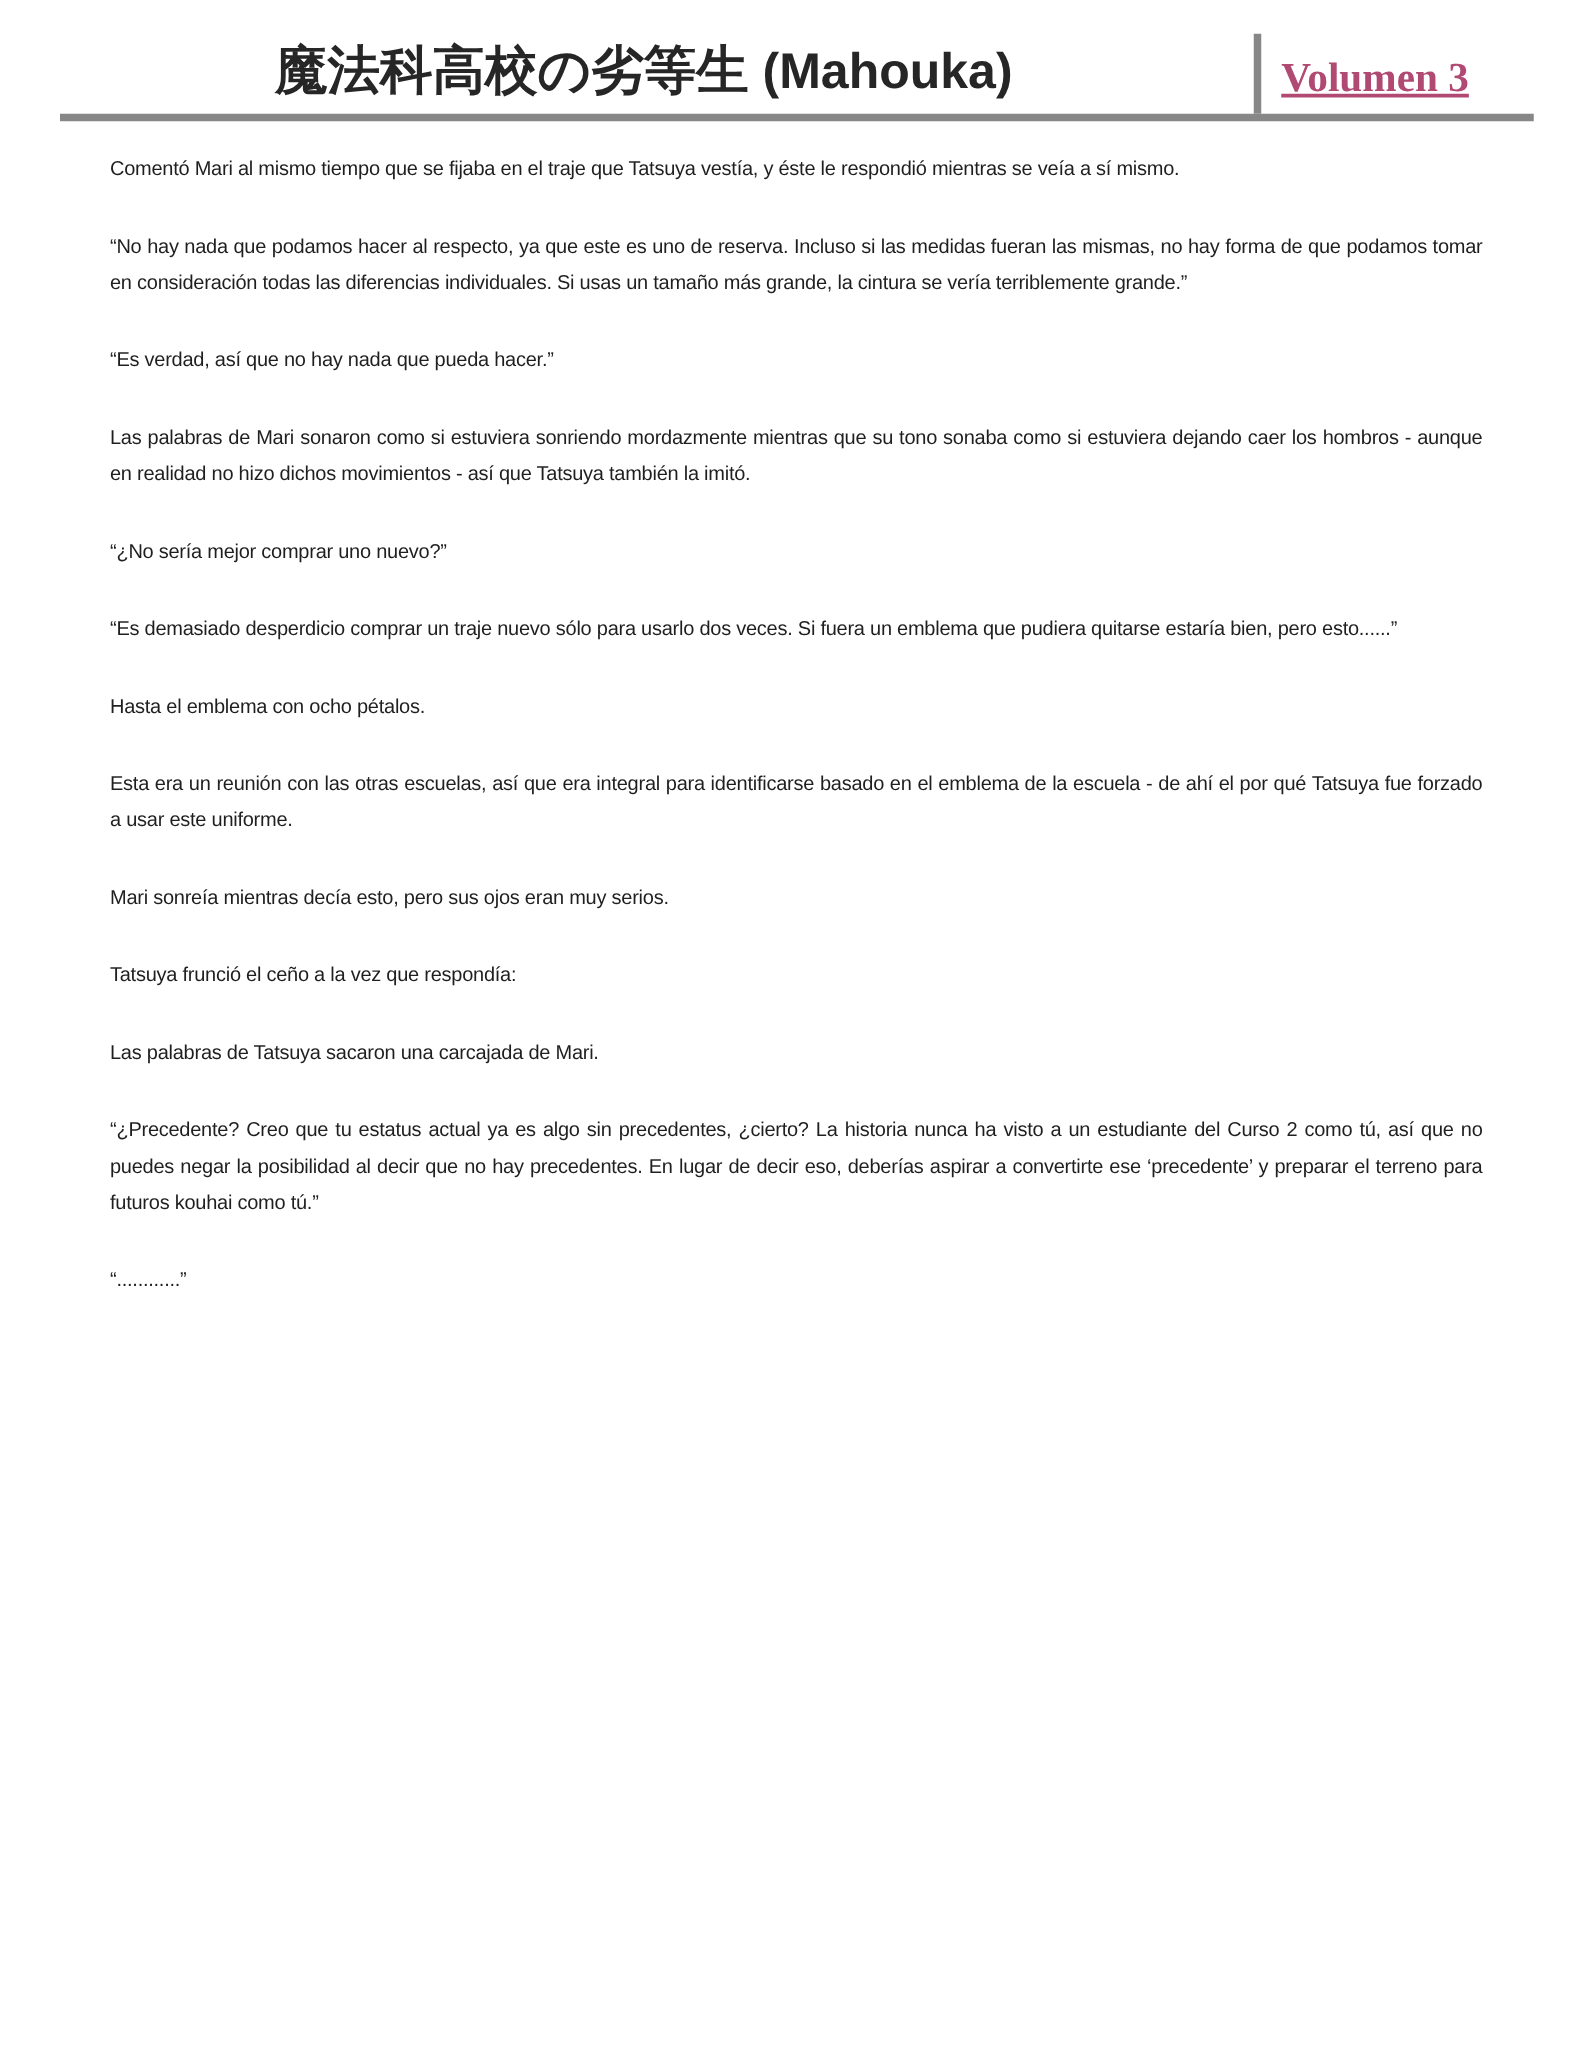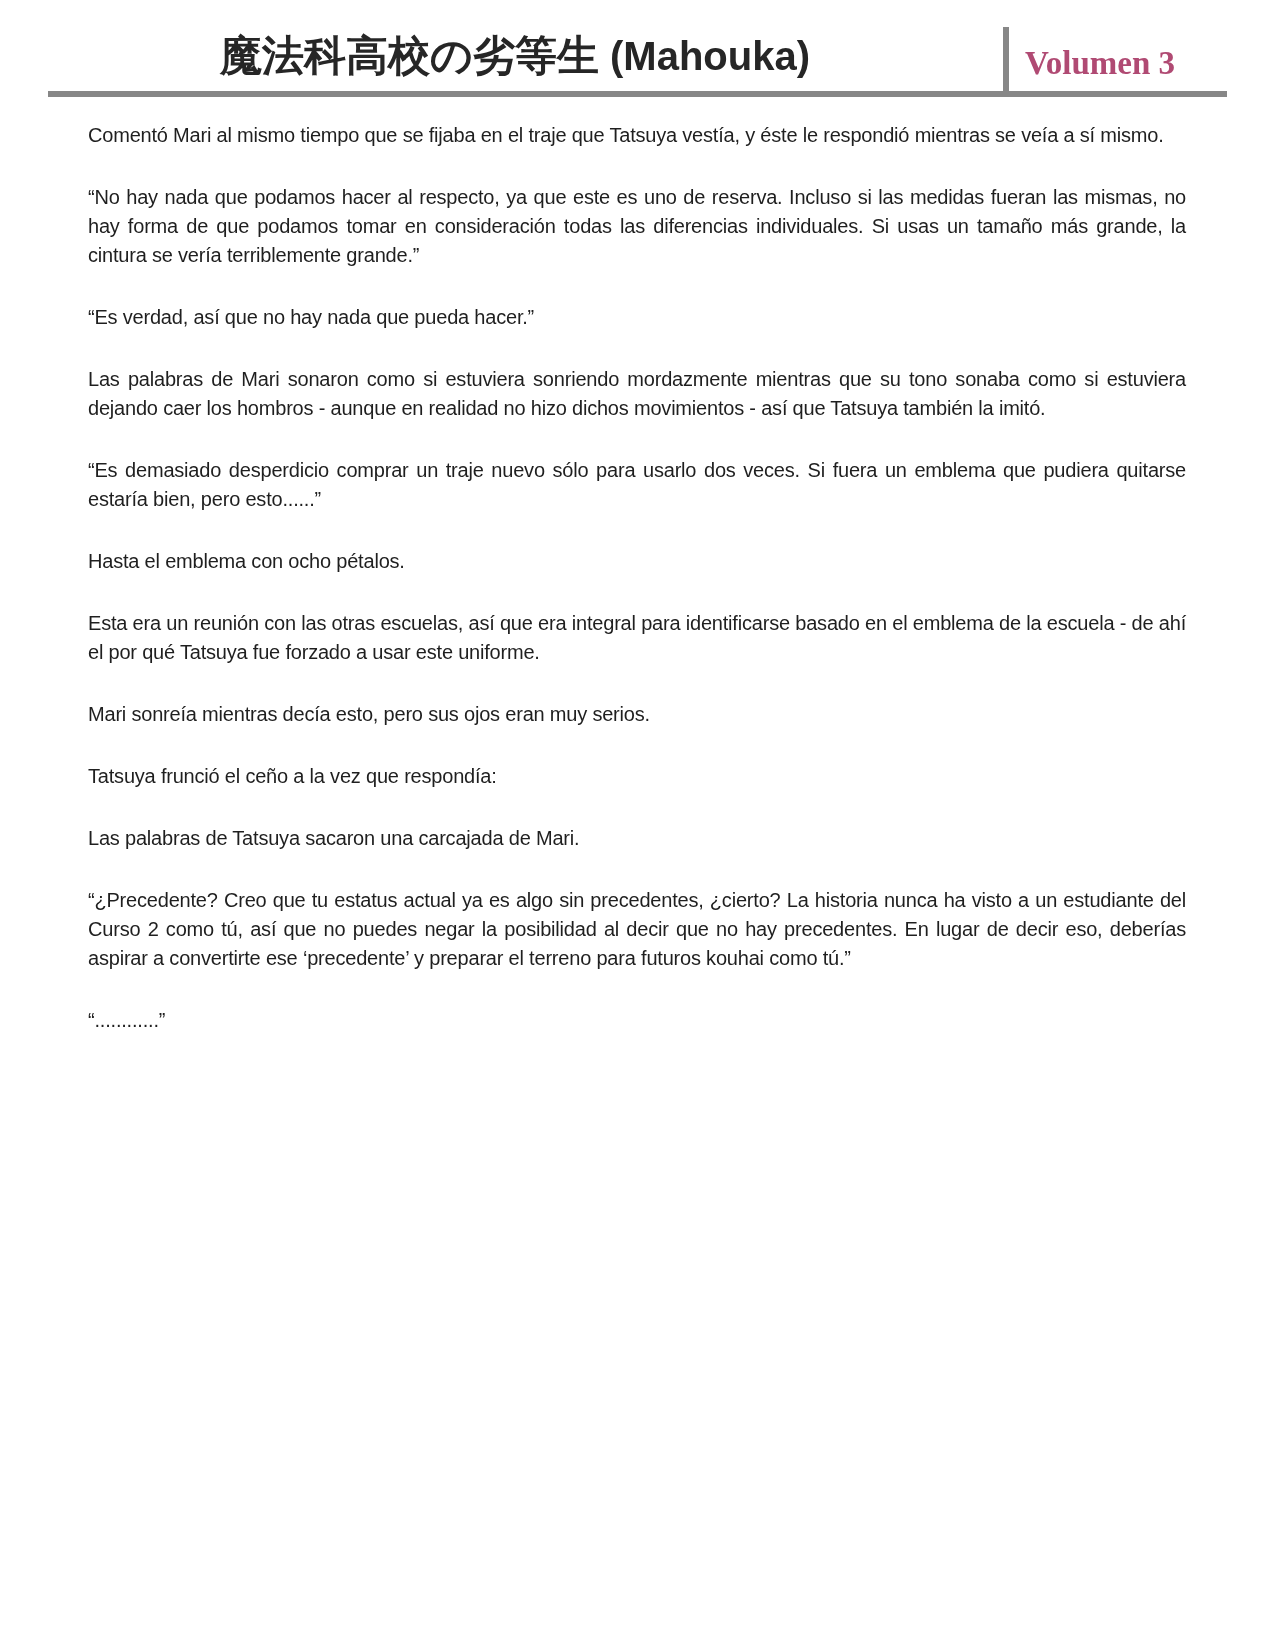--- a/index.html
+++ b/index.html
@@ -46,27 +46,28 @@
     padding: 0 0 9px 16px;
     display: flex;
     align-items: flex-end;
   }
   .header-vol .vol-text {
     font-family: "Liberation Serif", serif;
     font-weight: bold;
     font-size: 33px;
     color: #b04a73;
     white-space: nowrap;
+    text-decoration: underline;
   }
   .content {
     margin: 24px 89px 0 88px;
   }
   .content p {
     margin: 0 0 33px 0;
-    font-size: 20px;
+    font-size: 16px;
     line-height: 29px;
     color: #1f1f1f;
     text-align: justify;
     letter-spacing: -0.2px;
   }
   .pagenum {
     position: absolute;
     top: 1647px;
     right: 92px;
     font-size: 24px;
@@ -85,20 +86,21 @@
     <div class="header-vol">
       <span class="vol-text">Volumen 3</span>
     </div>
   </div>
 
   <div class="content">
     <p>Comentó Mari al mismo tiempo que se fijaba en el traje que Tatsuya vestía, y éste le respondió mientras se veía a sí mismo.</p>
     <p>“No hay nada que podamos hacer al respecto, ya que este es uno de reserva. Incluso si las medidas fueran las mismas, no hay forma de que podamos tomar en consideración todas las diferencias individuales. Si usas un tamaño más grande, la cintura se vería terriblemente grande.”</p>
     <p>“Es verdad, así que no hay nada que pueda hacer.”</p>
     <p>Las palabras de Mari sonaron como si estuviera sonriendo mordazmente mientras que su tono sonaba como si estuviera dejando caer los hombros - aunque en realidad no hizo dichos movimientos - así que Tatsuya también la imitó.</p>
+    <p>“¿No sería mejor comprar uno nuevo?”</p>
     <p>“Es demasiado desperdicio comprar un traje nuevo sólo para usarlo dos veces. Si fuera un emblema que pudiera quitarse estaría bien, pero esto......”</p>
     <p>Hasta el emblema con ocho pétalos.</p>
     <p>Esta era un reunión con las otras escuelas, así que era integral para identificarse basado en el emblema de la escuela - de ahí el por qué Tatsuya fue forzado a usar este uniforme.</p>
     <p>Mari sonreía mientras decía esto, pero sus ojos eran muy serios.</p>
     <p>Tatsuya frunció el ceño a la vez que respondía:</p>
     <p>Las palabras de Tatsuya sacaron una carcajada de Mari.</p>
     <p>“¿Precedente? Creo que tu estatus actual ya es algo sin precedentes, ¿cierto? La historia nunca ha visto a un estudiante del Curso 2 como tú, así que no puedes negar la posibilidad al decir que no hay precedentes. En lugar de decir eso, deberías aspirar a convertirte ese ‘precedente’ y preparar el terreno para futuros kouhai como tú.”</p>
     <p>“............”</p>
   </div>
 

